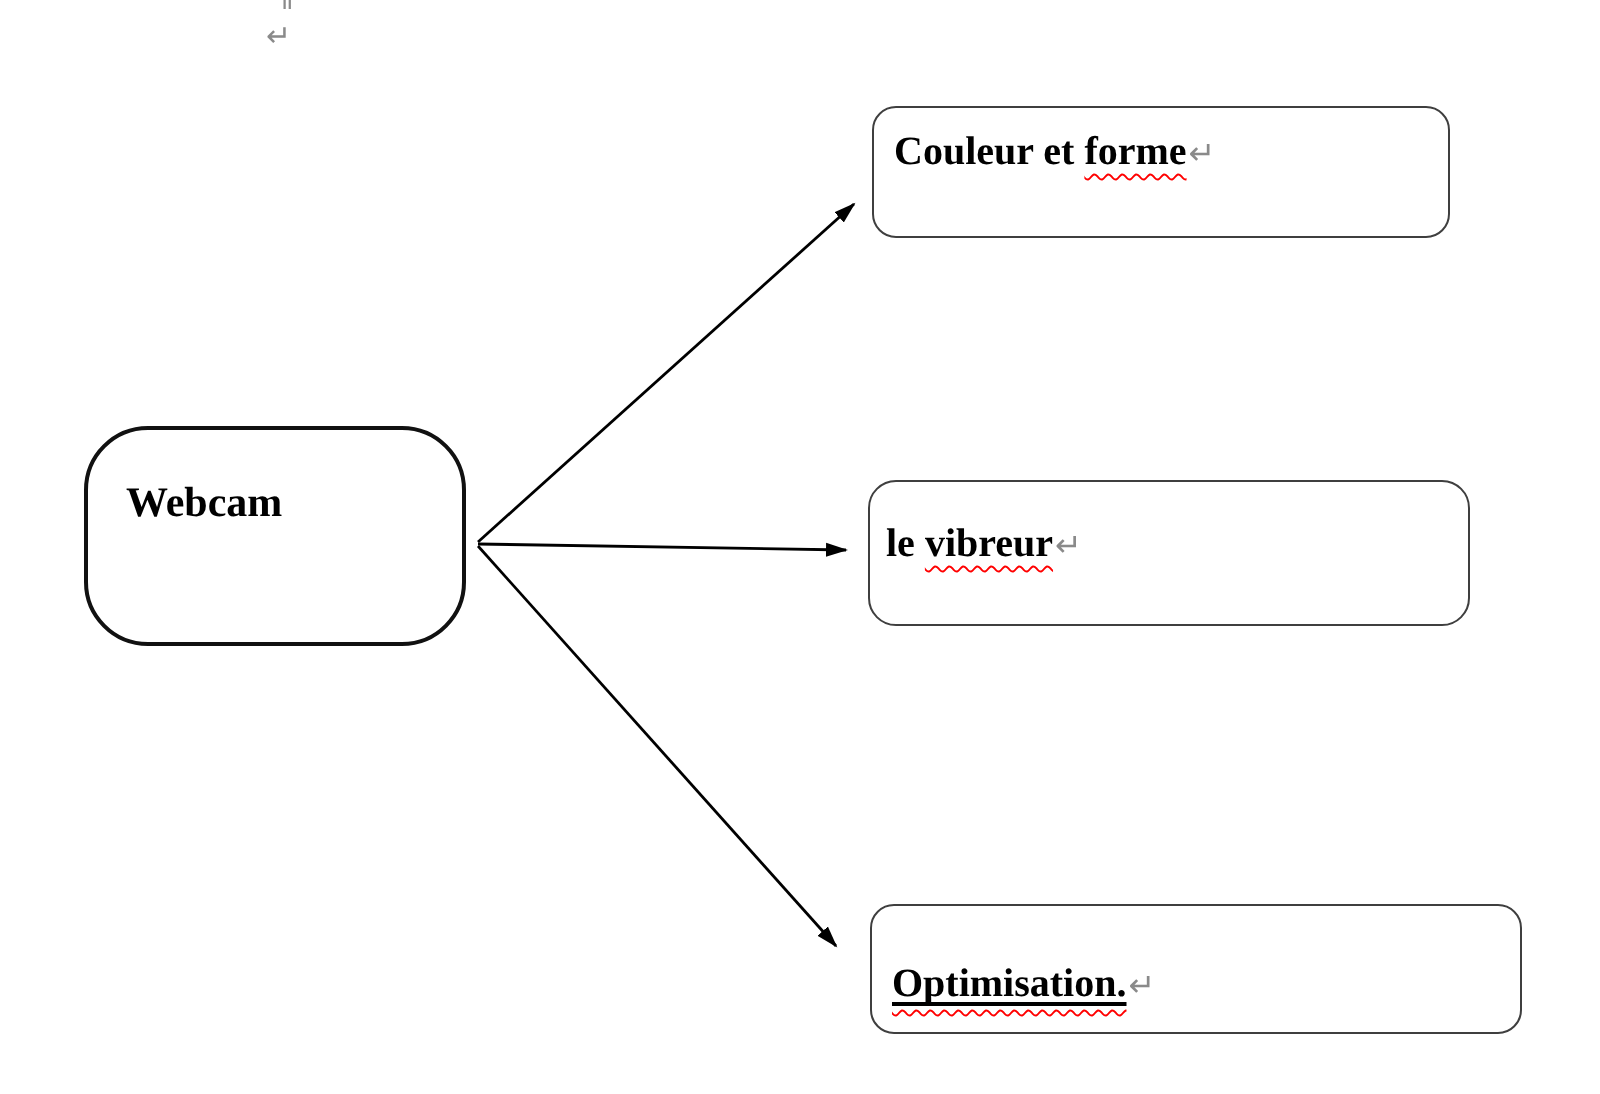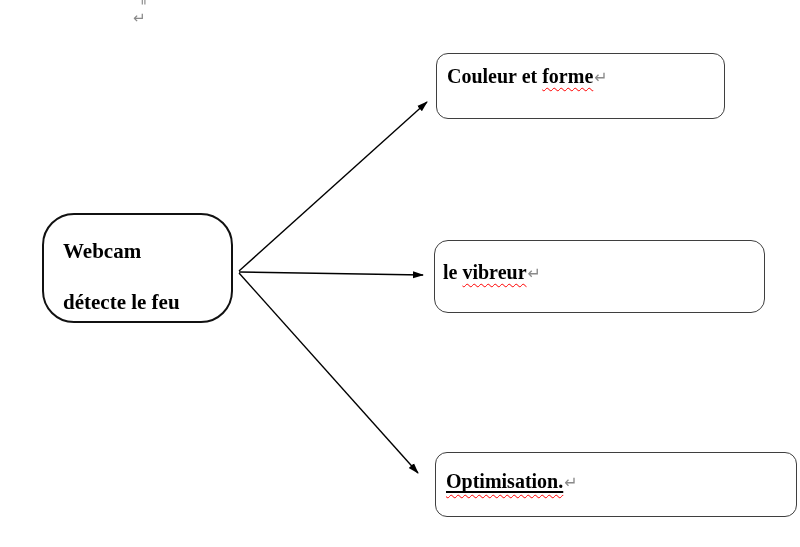--- a/index.html
+++ b/index.html
@@ -50,22 +50,22 @@
     padding:11px 0 0 19px;
   }
   .node--source .node-line{line-height:51px;white-space:nowrap;}
 
   .node--target{
     border:1.5px solid var(--color-node_border);
     font-size:20px;
     white-space:nowrap;
   }
   .node--couleur{left:436px;top:53px;width:289px;height:66px;border-radius:12px;padding:11px 0 0 10px;}
-  .node--vibreur{left:434px;top:240px;width:331px;height:73px;border-radius:14px;padding:20px 0 0 8px;}
-  .node--optimisation{left:435px;top:452px;width:362px;height:65px;border-radius:12px;padding:17px 0 0 10px;}
+  .node--vibreur{left:434px;top:240px;width:301px;height:73px;border-radius:14px;padding:20px 0 0 8px;}
+  .node--optimisation{left:435px;top:452px;width:326px;height:65px;border-radius:12px;padding:28px 0 0 10px;}
 
   
   .sq{
     text-decoration-line:underline;
     text-decoration-style:wavy;
     text-decoration-color:var(--color-squiggle);
     text-decoration-thickness:1px;
     text-underline-offset:4px;
     text-decoration-skip-ink:none;
   }
@@ -104,21 +104,20 @@
         <path d="M0,1 L11,4.5 L0,8 Z" fill="#000000"></path>
       </marker>
     </defs>
     <line x1="239" y1="271" x2="427" y2="102" stroke="#000000" stroke-width="1.4" marker-end="url(#ah)"></line>
     <line x1="239" y1="272" x2="423" y2="275" stroke="#000000" stroke-width="1.4" marker-end="url(#ah)"></line>
     <line x1="239" y1="273" x2="418" y2="473" stroke="#000000" stroke-width="1.4" marker-end="url(#ah)"></line>
   </svg>
 
   <div class="node node--source">
     <div class="node-line">Webcam</div>
-    <div class="node-line">détecte le feu</div>
   </div>
 
   <div class="node node--target node--couleur">
     <span>Couleur et </span><span class="sq">forme</span><span class="ret">↵</span>
   </div>
 
   <div class="node node--target node--vibreur">
     <span>le </span><span class="sq">vibreur</span><span class="ret">↵</span>
   </div>
 

